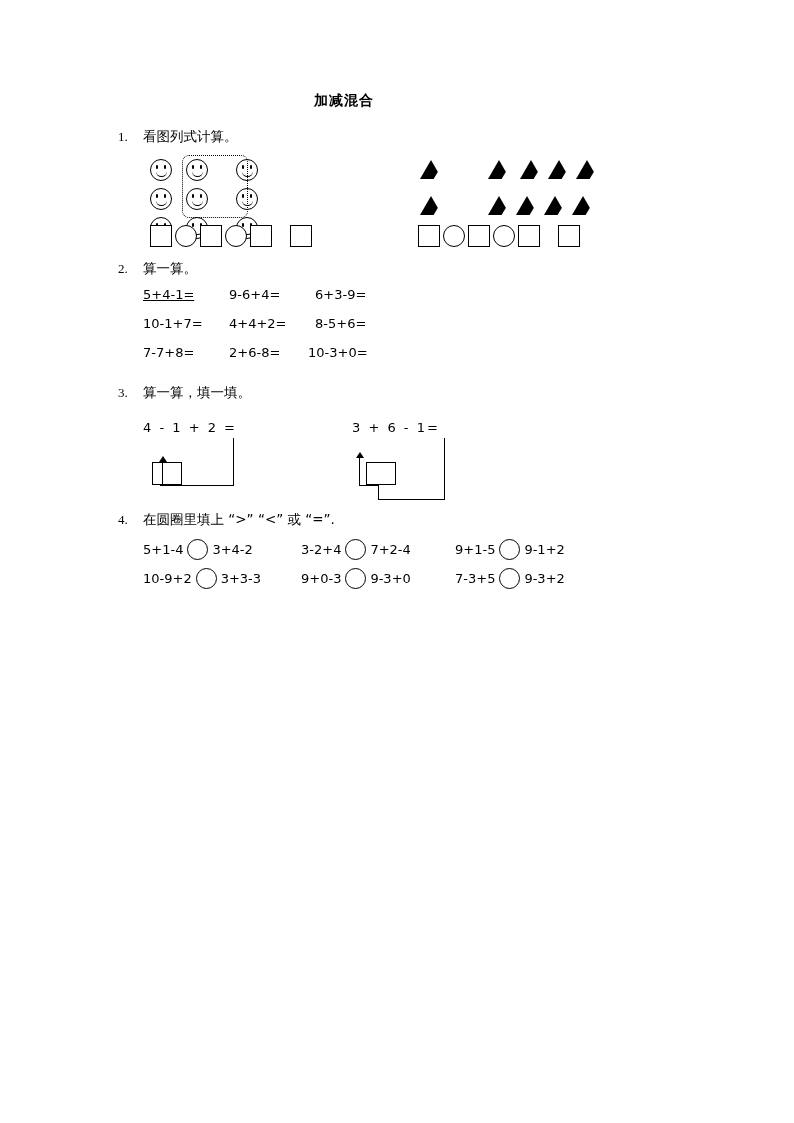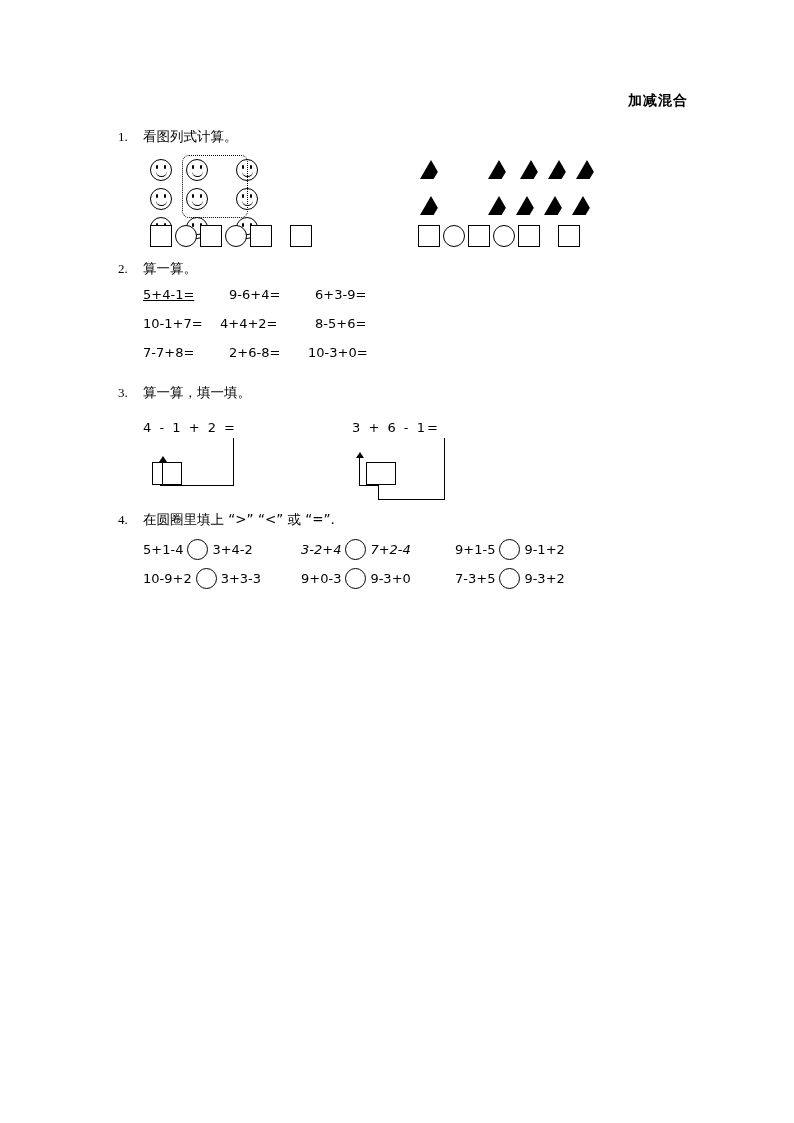--- a/index.html
+++ b/index.html
@@ -18,21 +18,21 @@
     position: relative;
     width: 794px;
     height: 1123px;
     box-sizing: border-box;
   }
   .title {
     position: absolute;
     top: 92px;
     left: 0;
     width: 688px;
-    text-align: right;
+    text-align: center;
     font-size: 14px;
     font-weight: bold;
     letter-spacing: 1px;
     font-family: Liberation Serif, serif;
   }
   .qnum {
     position: absolute;
     font-size: 13px;
     font-family: "Liberation Serif", serif;
   }
@@ -329,21 +329,21 @@
   <div class="qtext" style="left:143px; top:260px;">算一算。</div>
 
   <div class="calc-block">
     <div class="calc-row">
       <span class="calc-cell" style="left:0px;text-decoration:underline;">5+4-1=</span>
       <span class="calc-cell" style="left:86px;">9-6+4=</span>
       <span class="calc-cell" style="left:172px;">6+3-9=</span>
     </div>
     <div class="calc-row">
       <span class="calc-cell" style="left:0px;">10-1+7=</span>
-      <span class="calc-cell" style="left:77px;">4+4+2=</span>
+      <span class="calc-cell" style="left:86px;">4+4+2=</span>
       <span class="calc-cell" style="left:172px;">8-5+6=</span>
     </div>
     <div class="calc-row">
       <span class="calc-cell" style="left:0px;">7-7+8=</span>
       <span class="calc-cell" style="left:86px;text-align:center;">2+6-8=</span>
       <span class="calc-cell" style="left:165px;">10-3+0=</span>
     </div>
   </div>
 
   <div class="qnum" style="left:118px; top:385px;">3.</div>
@@ -372,21 +372,21 @@
   <div class="qnum" style="left:118px; top:512px;">4.</div>
   <div class="qtext" style="left:143px; top:511px;">在圆圈里填上 “&gt;” “&lt;” 或 “=”.</div>
 
   <div class="cmp-block">
     <div class="cmp-row">
       <div class="cmp-item" style="left:0px; top:1px;">
         <span>5+1-4</span>
         <span class="cmp-circle"></span>
         <span>3+4-2</span>
       </div>
-      <div class="cmp-item" style="left:158px; top:1px;font-style:italic;">
+      <div class="cmp-item" style="left:158px; top:1px;">
         <span>3-2+4</span>
         <span class="cmp-circle"></span>
         <span>7+2-4</span>
       </div>
       <div class="cmp-item" style="left:312px; top:1px;">
         <span>9+1-5</span>
         <span class="cmp-circle"></span>
         <span>9-1+2</span>
       </div>
     </div>

